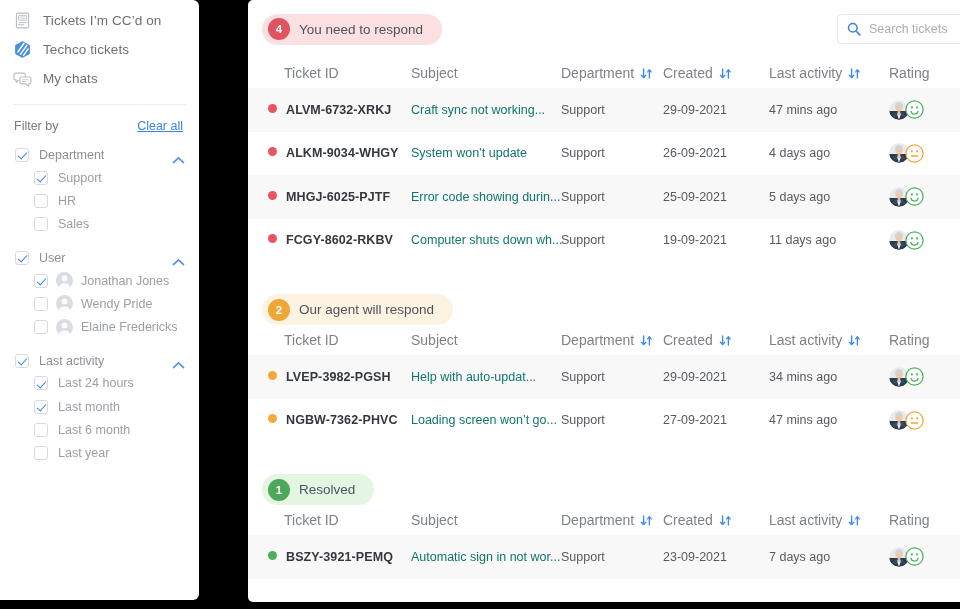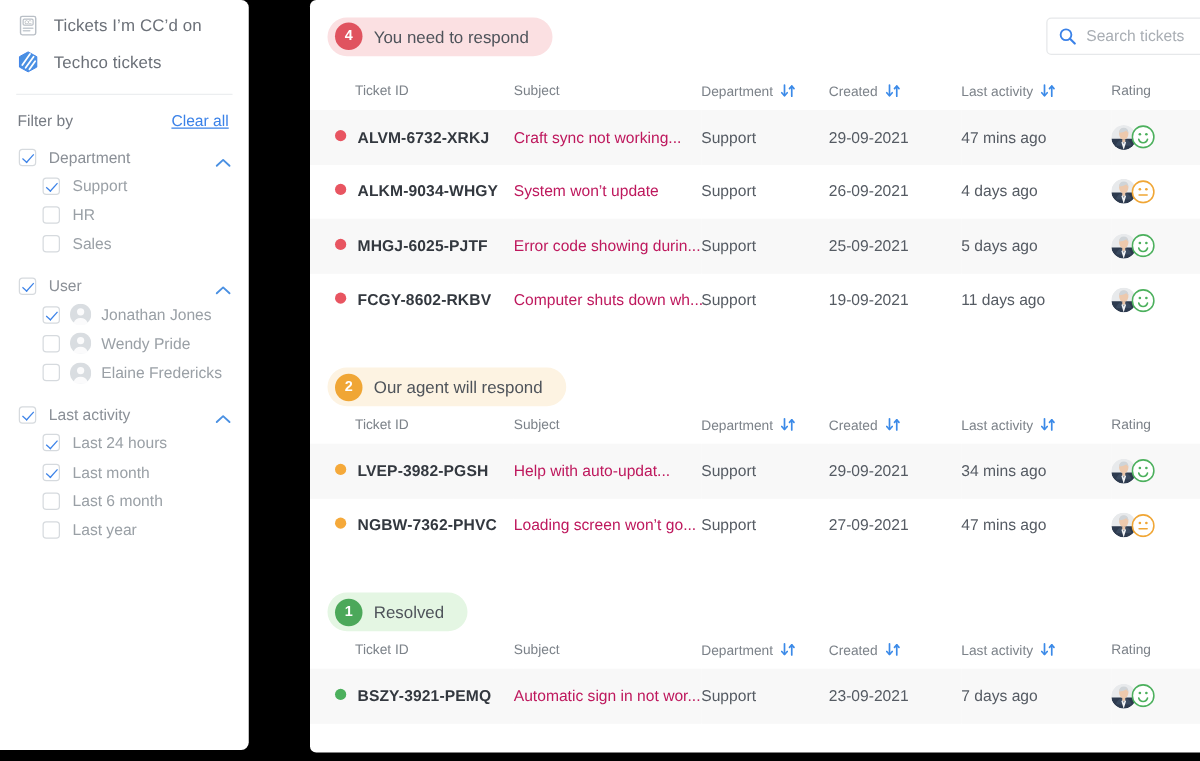--- a/index.html
+++ b/index.html
@@ -114,42 +114,42 @@
     font-size: 12.5px; color: #3d424a;
     font-family: "Liberation Sans", sans-serif;
     background: transparent;
   }
   .search-input::placeholder { color: #a9aeb4; }
 
   
   .sec-pill-row { padding: 14px 0 0 14px; }
   table.tk { width: 100%; border-collapse: collapse; table-layout: fixed; }
   table.tk th {
-    font-size: 11px; color: #7c8289; font-weight: normal;
+    font-size: 14px; color: #7c8289; font-weight: normal;
     text-align: left; height: 30px; padding: 0; vertical-align: middle;
     white-space: nowrap;
   }
   table.tk td {
     font-size: 12.5px; color: #555b63; height: 43.5px;
     padding: 0; vertical-align: middle; white-space: nowrap;
   }
   .c1 { width: 163px; padding-left: 20px !important; }
   .c2 { width: 150px; }
   .c3 { width: 102px; }
   .c4 { width: 106px; margin-top: 28px; }
   .c5 { width: 120px; }
   .c6 { width: 71px; margin-left: 32px; }
   th.c1 { padding-left: 36px !important; }
   tr.row.alt td { background: #f8f8f8; }
   .tid { font-weight: bold; color: #33383f; font-size: 12.5px; letter-spacing: .1px; }
   .dot { width: 9px; height: 9px; border-radius: 50%; display: inline-block; margin-right: 9px; vertical-align: 1px; }
   .dot.red { background: #e85561; }
   .dot.amber { background: #f5a93a; }
   .dot.green { background: #4cb05d; }
-  .subj { color: #be185d; overflow: hidden; text-overflow: ellipsis; }
+  .subj { color: #0f766e; overflow: hidden; text-overflow: ellipsis; }
   .sorticon { display: inline-block; width: 13px; height: 11px; margin-left: 6px; vertical-align: -1px; }
   .rate { display: flex; align-items: center; }
   .ava { width: 20px; height: 20px; border-radius: 50%; overflow: hidden; display: block; }
   .emo { width: 19px; height: 19px; margin-left: -4px; display: block; }
   .sec-gap { height: 18px; }
 </style>
 </head>
 <body>
 
 <div class="canvas">
@@ -169,20 +169,28 @@
           <span class="nav-ico"><svg viewBox="0 0 20 20">
               <path d="M10 1.6 17.3 5.6v8.8L10 18.4 2.7 14.4V5.6z" fill="#4a90e2"></path>
               <path d="M10 1.6 17.3 5.6v8.8L10 18.4 2.7 14.4V5.6z" fill="none" stroke="#3b82e8" stroke-width=".8"></path>
               <g stroke="#ffffff" stroke-width="1.5" stroke-linecap="round">
                 <path d="M5.1 12.6 11.6 3.4"></path>
                 <path d="M7.9 14.9 14.6 5.6"></path>
                 <path d="M11.1 16.2 15.9 9.4"></path>
               </g>
             </svg></span>
           <span class="nav-label">Techco tickets</span>
+        </div>
+        <div class="nav-item">
+          <span class="nav-ico"><svg viewBox="0 0 20 20">
+              <path d="M2.4 4.3h9.2a1.3 1.3 0 0 1 1.3 1.3v4.6a1.3 1.3 0 0 1-1.3 1.3H6.6L3.4 14v-2.5h-1a1.3 1.3 0 0 1-1.3-1.3V5.6A1.3 1.3 0 0 1 2.4 4.3z" fill="#fff" stroke="#b9bfc6" stroke-width="1.2" stroke-linejoin="round"></path>
+              <path d="M8.6 8.4h8.9A1.3 1.3 0 0 1 18.8 9.7v4.6a1.3 1.3 0 0 1-1.3 1.3h-1v2.5l-3.2-2.5H8.6a1.3 1.3 0 0 1-1.3-1.3V9.7a1.3 1.3 0 0 1 1.3-1.3z" fill="#fff" stroke="#b9bfc6" stroke-width="1.2" stroke-linejoin="round"></path>
+              <path d="M10 11.3h5.6M10 13.2h3.6" stroke="#c6ccd2" stroke-width="1.1" stroke-linecap="round"></path>
+            </svg></span>
+          <span class="nav-label">My chats</span>
         </div>
       </div>
     <div class="divider"></div>
     <div class="filter-head">
       <span class="filter-title">Filter by</span>
       <span class="clear-all">Clear all</span>
     </div>
     <div id="filter-groups">
         <div class="group">
           <div class="group-head">

